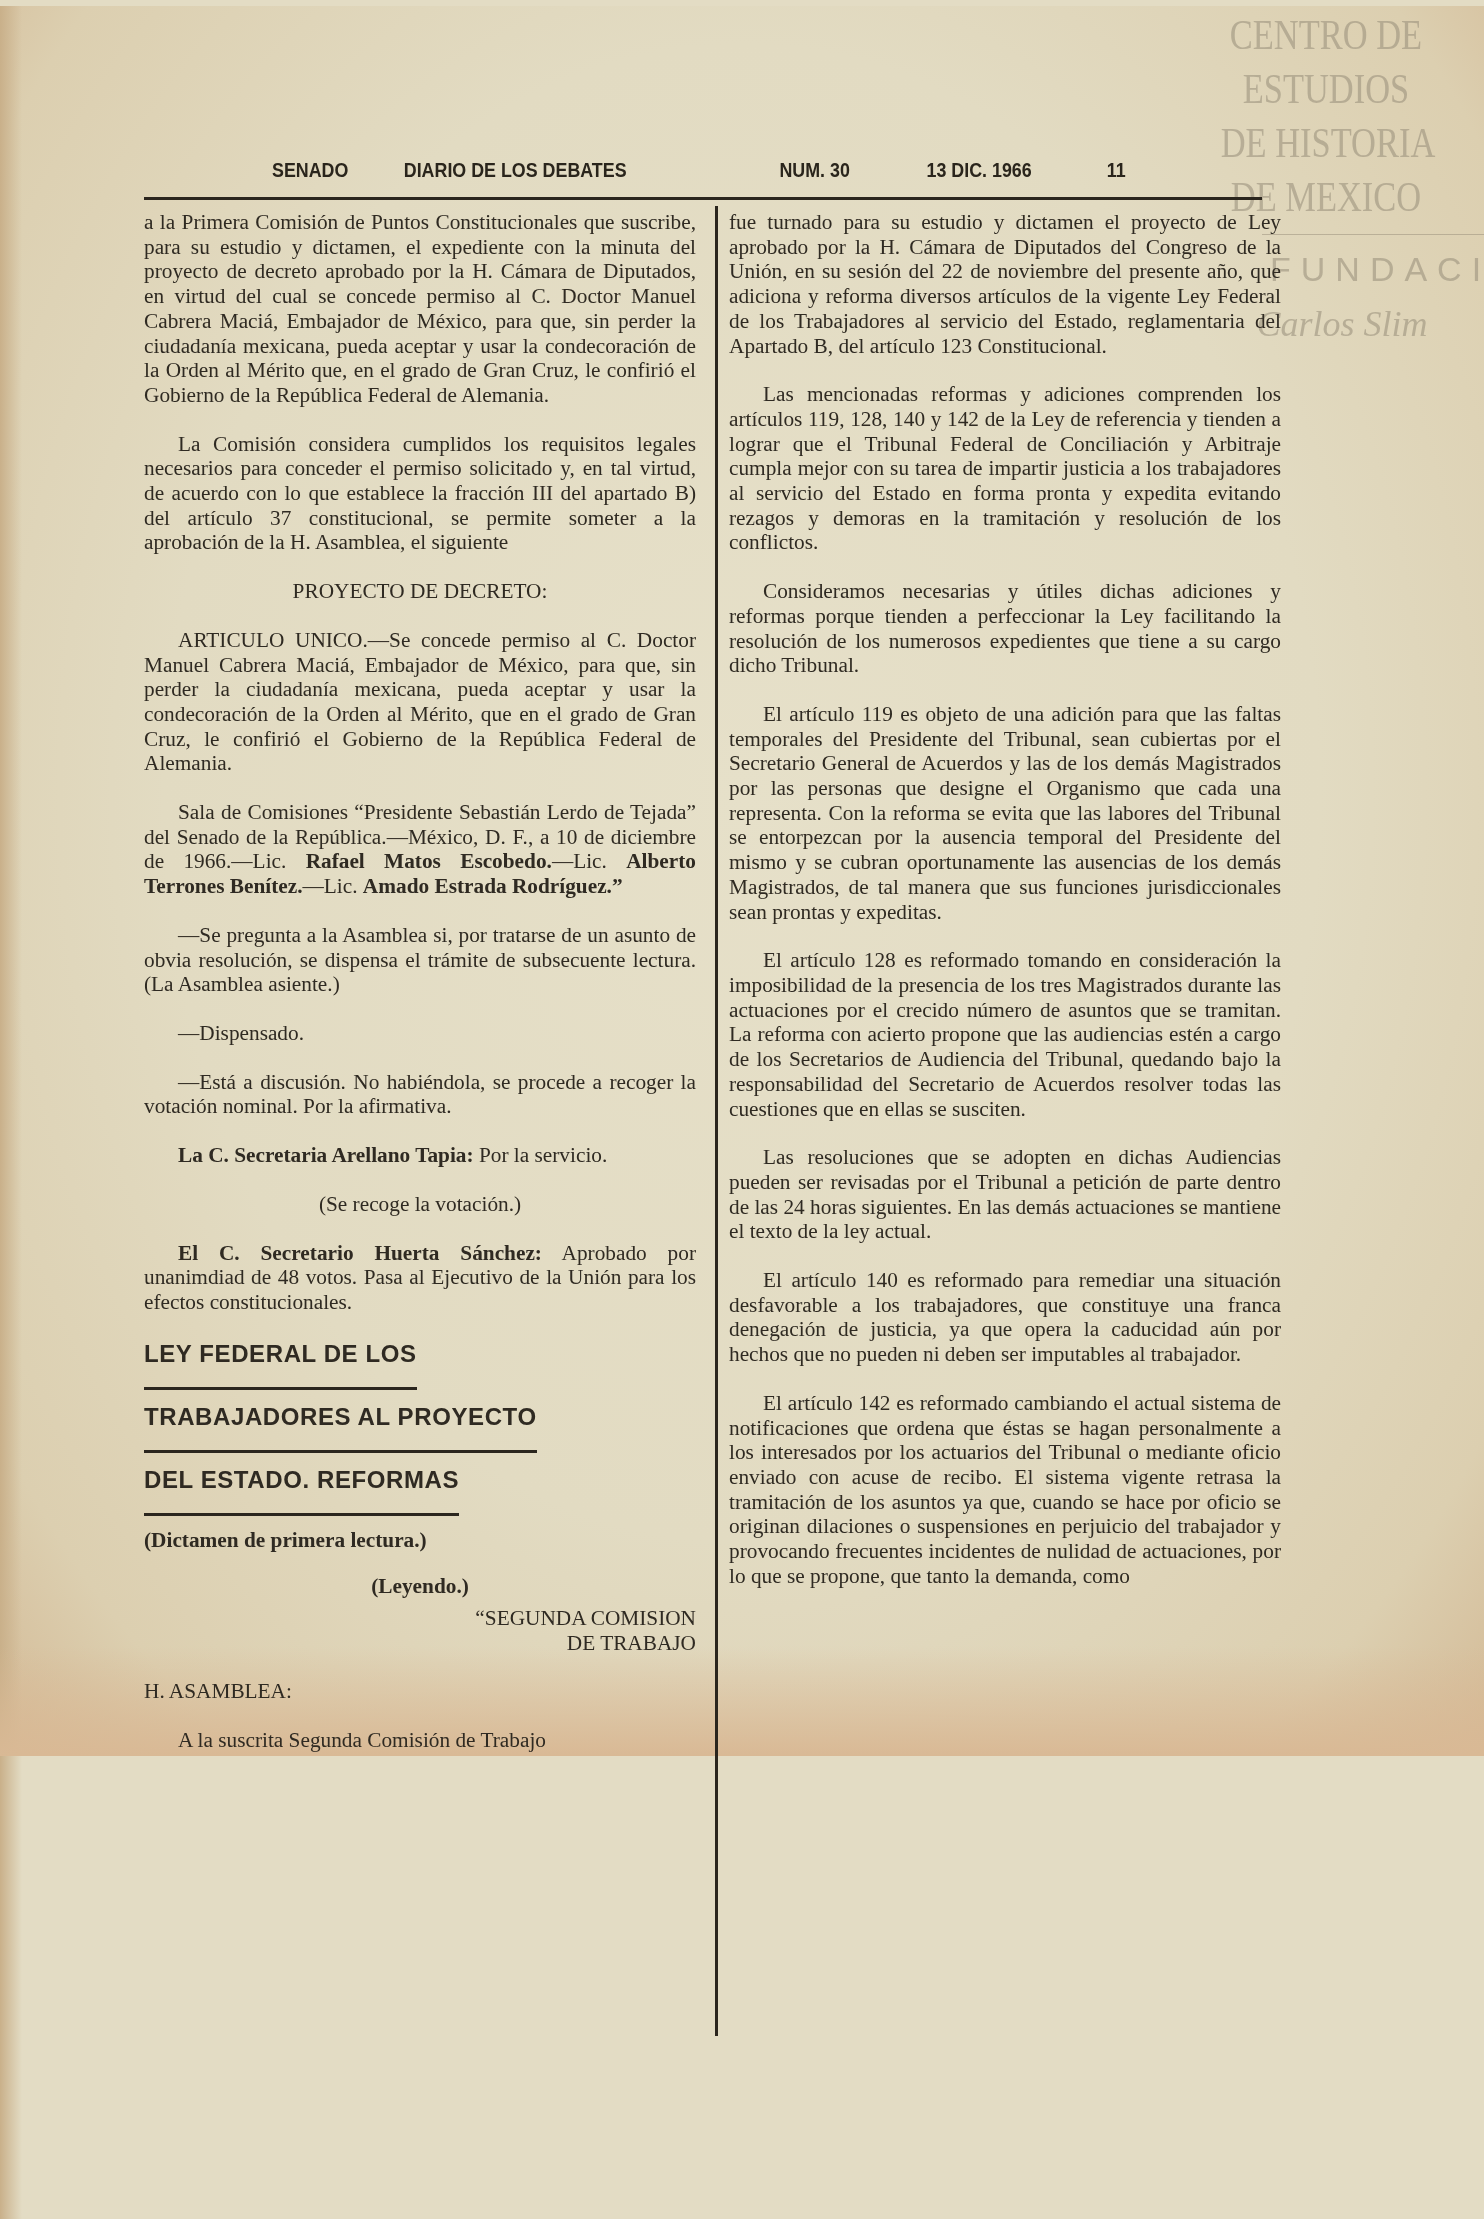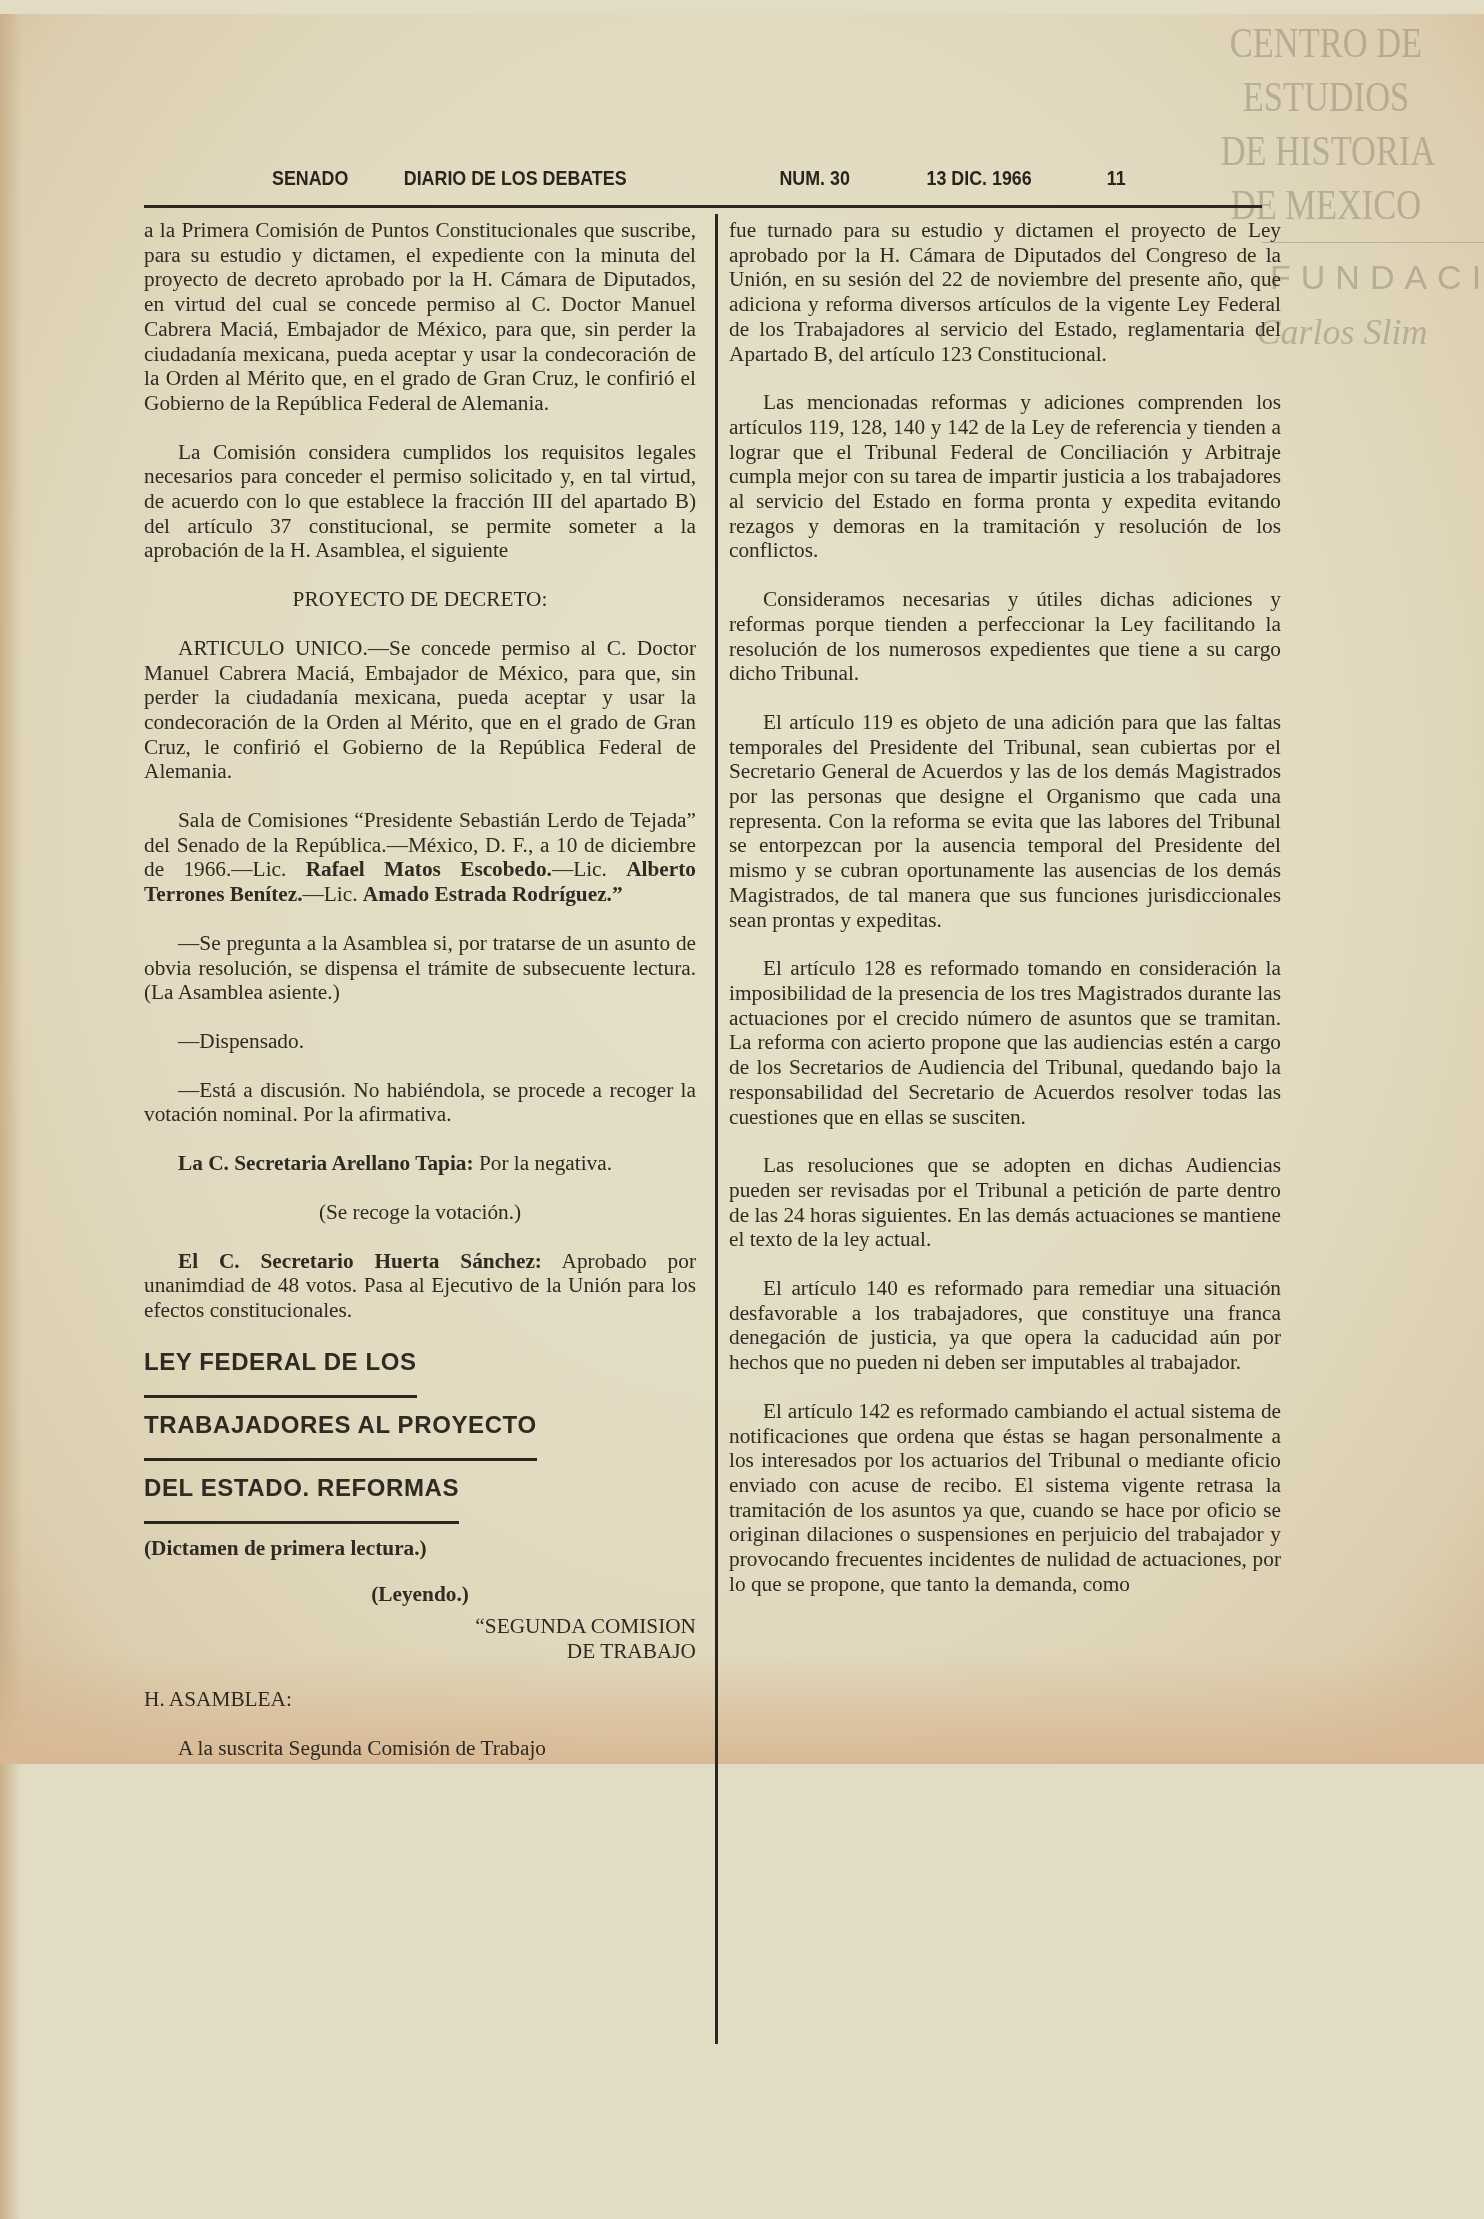--- a/index.html
+++ b/index.html
@@ -4,21 +4,21 @@
 <style>
   html, body { margin: 0; padding: 0; }
   body {
     width: 1484px; height: 2219px; overflow: hidden;
     background: #e3dcc4;
     font-family: "Liberation Serif", "DejaVu Serif", serif;
     color: #2f2a22;
     position: relative;
   }
   .page {
-    position: absolute; left: 0; top: 14px; width: 1484px; height: 1750px;
+    position: absolute; left: 0; top: 6px; width: 1484px; height: 1750px;
     background:
       radial-gradient(ellipse at 50% 45%, #e6e0c9 0%, #e2dbc2 55%, #dccfb0 85%, #d3b995 100%);
   }
   .edge-left {
     position: absolute; left: 0; top: 0; width: 22px; height: 2219px;
     background: linear-gradient(90deg, #c9b08a, rgba(210,190,155,0));
   }
   .edge-bottom {
     position: absolute; left: 0; bottom: 0; width: 1484px; height: 110px;
     background: linear-gradient(0deg, #d9b995, rgba(225,215,190,0));
@@ -101,21 +101,21 @@
 
   <div class="col col-left">
     <p class="noindent">a la Primera Comisión de Puntos Constitucionales que suscribe, para su estudio y dictamen, el expediente con la minuta del proyecto de decreto aprobado por la H. Cámara de Diputados, en virtud del cual se concede permiso al C. Doctor Manuel Cabrera Maciá, Embajador de México, para que, sin perder la ciudadanía mexicana, pueda aceptar y usar la condecoración de la Orden al Mérito que, en el grado de Gran Cruz, le confirió el Gobierno de la República Federal de Alemania.</p>
     <p>La Comisión considera cumplidos los requisitos legales necesarios para conceder el permiso solicitado y, en tal virtud, de acuerdo con lo que establece la fracción III del apartado B) del artículo 37 constitucional, se permite someter a la aprobación de la H. Asamblea, el siguiente</p>
     <p class="center">PROYECTO DE DECRETO:</p>
     <p>ARTICULO UNICO.—Se concede permiso al C. Doctor Manuel Cabrera Maciá, Embajador de México, para que, sin perder la ciudadanía mexicana, pueda aceptar y usar la condecoración de la Orden al Mérito, que en el grado de Gran Cruz, le confirió el Gobierno de la República Federal de Alemania.</p>
     <p><span>Sala de Comisiones “Presidente Sebastián Lerdo de Tejada” del Senado de la República.—México, D. F., a 10 de diciembre de 1966.—Lic. </span><b>Rafael Matos Escobedo.</b><span>—Lic. </span><b>Alberto Terrones Benítez.</b><span>—Lic. </span><b>Amado Estrada Rodríguez.”</b></p>
     <p>—Se pregunta a la Asamblea si, por tratarse de un asunto de obvia resolución, se dispensa el trámite de subsecuente lectura. (La Asamblea asiente.)</p>
     <p>—Dispensado.</p>
     <p>—Está a discusión. No habiéndola, se procede a recoger la votación nominal. Por la afirmativa.</p>
-    <p><b>La C. Secretaria Arellano Tapia:</b><span> Por la negativa.</span></p>
+    <p><b>La C. Secretaria Arellano Tapia:</b><span> Por la servicio.</span></p>
     <p class="center">(Se recoge la votación.)</p>
     <p style=""><b>El C. Secretario Huerta Sánchez:</b><span> Aprobado por unanimdiad de 48 votos. Pasa al Ejecutivo de la Unión para los efectos constitucionales.</span></p>
     <div>
       <div class="section-title">LEY FEDERAL DE LOS</div><br>
       <div class="section-title">TRABAJADORES AL PROYECTO</div><br>
       <div class="section-title">DEL ESTADO. REFORMAS</div>
     </div>
     <p class="noindent subtitle" style="margin-bottom:22px">(Dictamen de primera lectura.)</p>
     <p class="center subtitle" style="margin-bottom:7px">(Leyendo.)</p>
     <p class="right" style="margin-bottom:0">“SEGUNDA COMISION</p>

